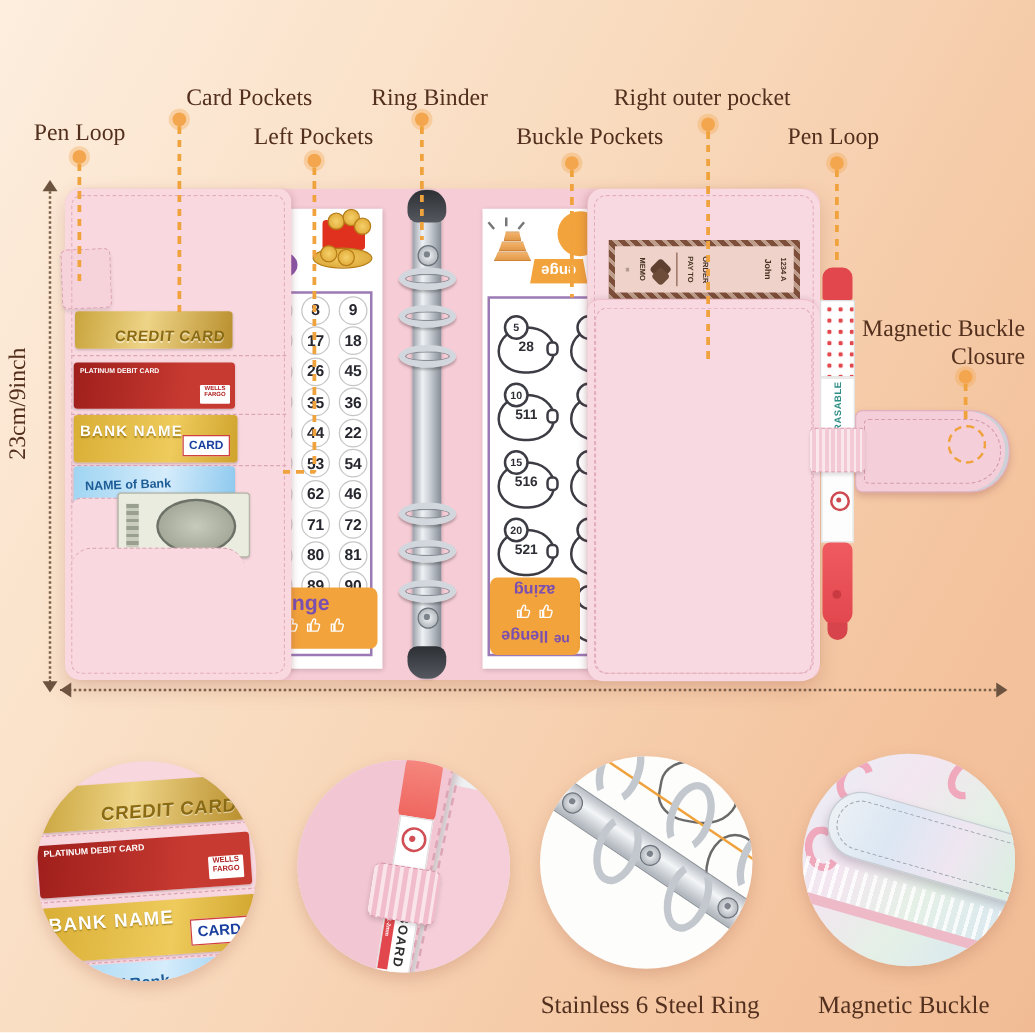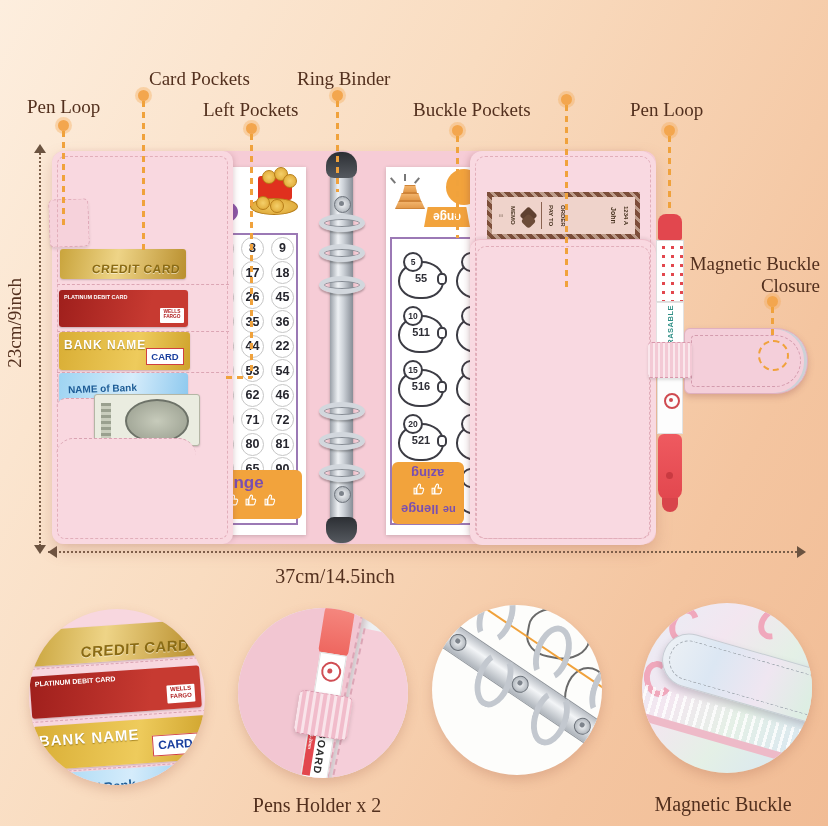--- a/index.html
+++ b/index.html
@@ -146,20 +146,21 @@
 </head>
 <body>
 
 <div id="stage">
 
   <div class="lbl" style="left:27px;top:96px;">Pen Loop</div>
   <div class="lbl" style="left:101px;top:68px;margin-left:48px;">Card Pockets</div>
   <div class="lbl" style="left:203px;top:99px;">Left Pockets</div>
   <div class="lbl" style="left:297px;top:68px;">Ring Binder</div>
   <div class="lbl" style="left:413px;top:99px;">Buckle Pockets</div>
+  <div class="lbl" style="left:491px;top:68px;">Right outer pocket</div>
   <div class="lbl" style="left:630px;top:99px;">Pen Loop</div>
   <div class="lbl" style="left:672px;top:253px;width:148px;text-align:right;line-height:1.15;">
     <span>Magnetic Buckle</span><br>
     <span>Closure</span>
   </div>
 
   <div class="dot" style="left:58px;top:120px;"></div>
   <div class="dot" style="left:138px;top:90px;"></div>
   <div class="dot" style="left:246px;top:123px;"></div>
   <div class="dot" style="left:332px;top:90px;"></div>
@@ -180,21 +181,20 @@
   <div id="magcircle"></div>
 
   <div class="dimline-v"></div>
   <div class="arr" style="left:34px;top:138px;border-bottom:9px solid #6b5340;"></div>
   <div class="arr" style="left:34px;top:545px;border-top:9px solid #6b5340;"></div>
   <div class="lbl vtext" style="left:4px;top:278px;">23cm/9inch</div>
 
   <div class="dimline-h"></div>
   <div class="arr" style="left:42px;top:546px;border-right:9px solid #6b5340;"></div>
   <div class="arr" style="left:797px;top:546px;border-left:9px solid #6b5340;"></div>
-  <div class="lbl" style="left:240px;top:565px;width:190px;text-align:center;font-size:20px;">37cm/14.5inch</div>
 
   <div id="binder-base"></div>
 
   <div id="num-sheet">
     <div id="coin-illo">
       <div id="coin-box"></div>
       <div class="coin" style="left:12px;top:-2px;"></div>
       <div class="coin" style="left:24px;top:-5px;"></div>
       <div class="coin" style="left:33px;top:2px;"></div>
       <div id="coin-pile"></div>
@@ -243,21 +243,21 @@
           <span class="ncirc">71</span>
           <span class="ncirc">72</span>
         </div>
       <div class="nrow">
           <span class="ncirc"></span>
           <span class="ncirc">80</span>
           <span class="ncirc">81</span>
         </div>
       <div class="nrow">
           <span class="ncirc"></span>
-          <span class="ncirc">65</span>
+          <span class="ncirc">89</span>
           <span class="ncirc">90</span>
         </div>
     </div>
     <div class="obanner" style="left:4px;top:303px;width:76px;height:46px;padding:3px 0 0 2px;">
       <span style="font-size:17px;margin-left:-2px;">enge</span><br>
       <span><svg class="thumb" viewBox="0 0 20 20">
             <path d="M3 9h3v8H3zM7 17h6.2c1 0 1.8-.6 2-1.5l1.4-4.6c.3-1.1-.5-2.2-1.7-2.2h-3.4l.6-3.2C12.4 4 11.6 3 10.5 3c-.5 0-1 .3-1.2.7L7 8.5z" fill="none" stroke="#fff" stroke-width="1.6"></path>
           </svg></span>
       <span><svg class="thumb" viewBox="0 0 20 20">
             <path d="M3 9h3v8H3zM7 17h6.2c1 0 1.8-.6 2-1.5l1.4-4.6c.3-1.1-.5-2.2-1.7-2.2h-3.4l.6-3.2C12.4 4 11.6 3 10.5 3c-.5 0-1 .3-1.2.7L7 8.5z" fill="none" stroke="#fff" stroke-width="1.6"></path>
@@ -277,21 +277,21 @@
       <div class="bar-t" style="left:9px;top:16px;width:22px;"></div>
       <div class="bar-t" style="left:5px;top:24px;width:30px;"></div>
     </div>
     <div id="ocircle"></div>
     <div id="otrap">
         <span class="flip">enge</span>
       </div>
     <div id="piggy-grid">
       <div class="piggy" style="left:6px;top:22px;">
           <span class="coin-slot">5</span>
-          <span class="amt">55</span>
+          <span class="amt">28</span>
         </div>
       <div class="piggy" style="left:6px;top:76px;">
           <span class="coin-slot">10</span>
           <span class="amt">511</span>
         </div>
       <div class="piggy" style="left:6px;top:130px;">
           <span class="coin-slot">15</span>
           <span class="amt">516</span>
         </div>
       <div class="piggy" style="left:6px;top:184px;">
@@ -484,16 +484,16 @@
       <div style="position:absolute;left:6px;top:104px;width:220px;height:28px;background:linear-gradient(#e7ebf0,#c3cad2);
         background-image:repeating-linear-gradient(90deg,rgba(255,255,255,.8) 0 3px,transparent 3px 8px);"></div>
       <div style="position:absolute;left:6px;top:132px;width:220px;height:8px;background:#eebac8;"></div>
       <div class="holo" style="position:absolute;left:14px;top:42px;width:210px;height:52px;border:1px solid #c6ccd3;
         border-radius:28px 10px 10px 28px;box-shadow:0 4px 7px rgba(100,90,110,.28);">
         <div style="position:absolute;inset:6px;border:1.5px dashed #a7aeb6;border-radius:22px 8px 8px 22px;"></div>
       </div>
     </div>
   </div>
 
-  <div class="caption" style="left:227px;top:794px;width:180px;">Pens Holder x 2</div>
+  <div class="caption" style="left:430px;top:793px;width:180px;">Stainless 6 Steel Ring</div>
   <div class="caption" style="left:633px;top:793px;width:180px;">Magnetic Buckle</div>
 
 </div>
 
 </body></html>

